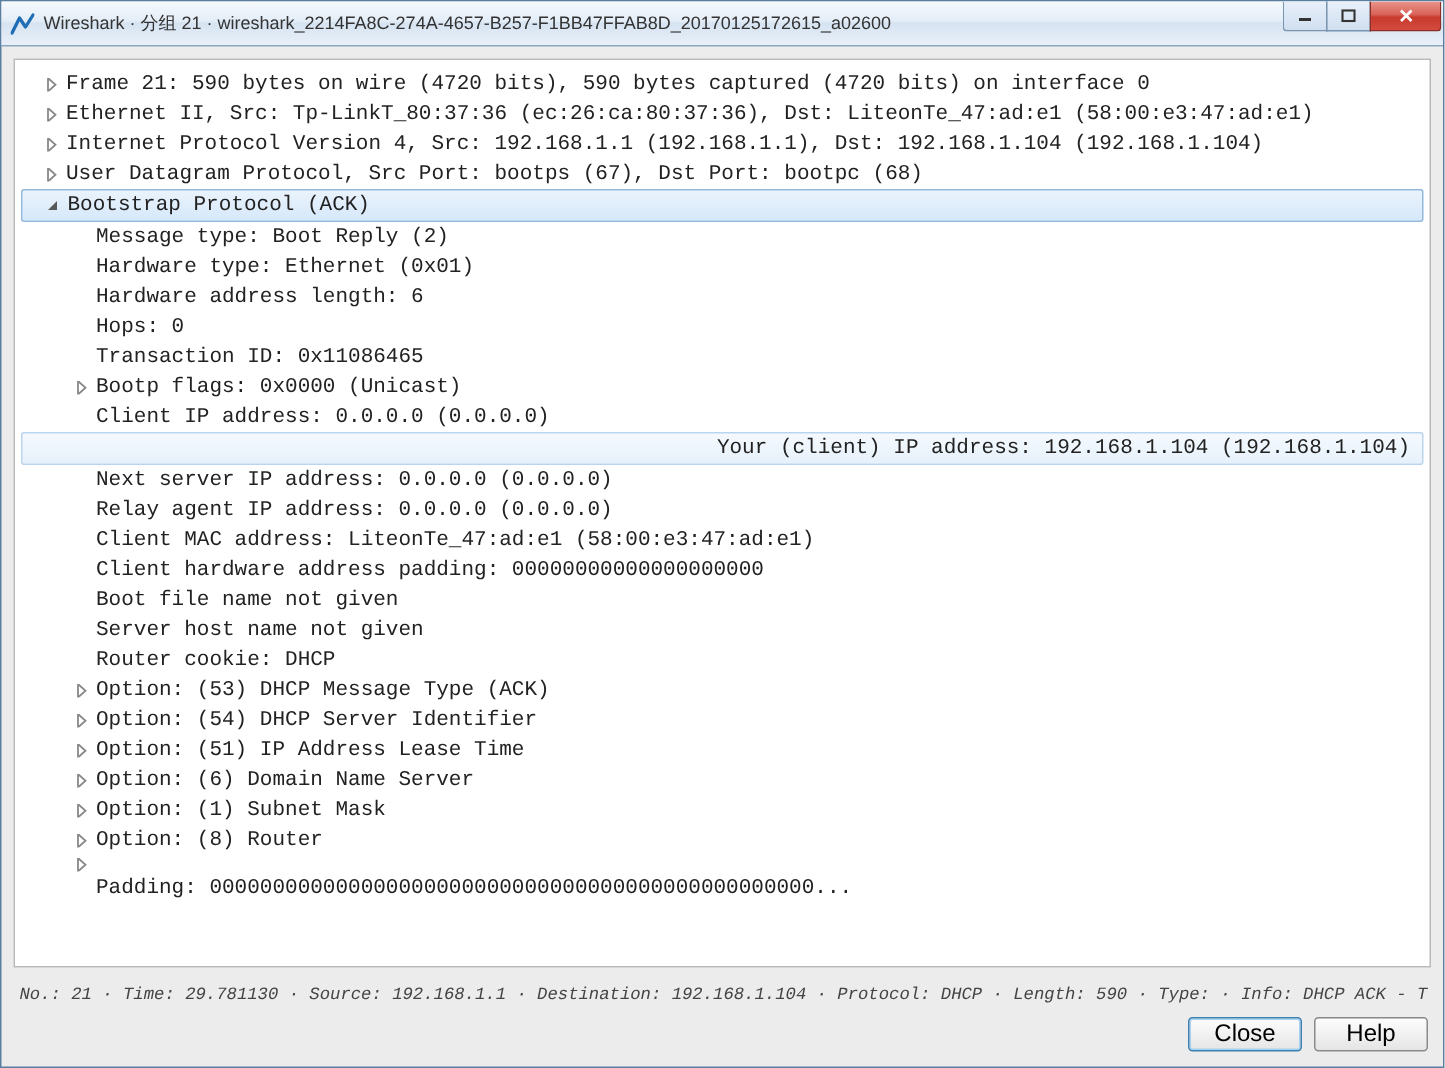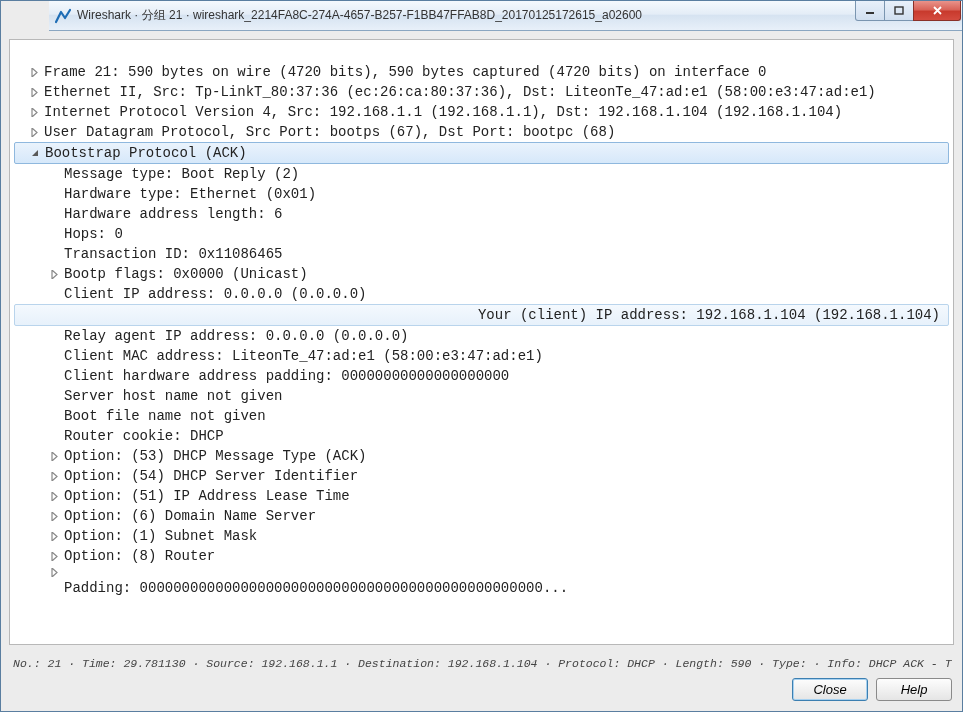--- a/index.html
+++ b/index.html
@@ -21,21 +21,20 @@
     flex-direction: column;
     box-shadow: 0 0 8px rgba(0,0,0,0.3);
   }
   .titlebar {
     height: 30px;
     background: linear-gradient(to bottom, #f5f9fd 0%, #e4edf7 45%, #d6e3f1 50%, #e8f0f9 100%);
     border-bottom: 1px solid #8aa6c1;
     display: flex;
     align-items: center;
     padding-left: 6px;
-    margin-left: 48px;
   }
   .titlebar .app-icon {
     width: 16px; height: 16px; margin-right: 6px;
     display: inline-block;
   }
   .titlebar .title-text {
     flex: 1;
     font-size: 12px;
     color: #333;
     white-space: nowrap;
@@ -68,21 +67,21 @@
     border-color: #8a3028;
     border-bottom-right-radius: 3px;
   }
   .winbtn svg { display: block; }
   .content-frame {
     flex: 1;
     margin: 8px;
     border: 1px solid #b8b8b8;
     background: #fff;
     overflow: auto;
-    padding: 22px 4px;
+    padding: 6px 4px;
   }
   .tree {
     font-family: Consolas, "Courier New", monospace;
     font-size: 14px;
     line-height: 20px;
     color: #222;
     white-space: nowrap;
   }
   .row {
     display: flex;
@@ -129,28 +128,27 @@
     display: flex;
     justify-content: flex-end;
     gap: 8px;
   }
   .btn {
     min-width: 76px;
     height: 23px;
     border: 1px solid #8a8a8a;
     background: linear-gradient(to bottom, #fdfdfd, #e5e5e5);
     border-radius: 3px;
-    font-size: 13px;
+    font-size: 16px;
     display: inline-flex;
     align-items: center;
     justify-content: center;
     text-decoration: underline;
     text-decoration-color: transparent;
     cursor: default;
-    font-style: italic;
   }
   .btn.default {
     border-color: #3c7fb1;
     box-shadow: 0 0 0 1px #a7d1f0 inset;
   }
 </style>
 </head>
 <body>
 
 <div class="window">
@@ -268,41 +266,46 @@
           <span>Client IP address: 0.0.0.0 (0.0.0.0)</span>
         </div>
         <div class="row selected-sub">
           <span class="indent" style="width: 34px;"></span>
           <span class="toggle none"></span>
           <span>Your (client) IP address: 192.168.1.104 (192.168.1.104)</span>
         </div>
         <div class="row">
           <span class="indent" style="width: 34px;"></span>
           <span class="toggle none"></span>
+          <span>Next server IP address: 0.0.0.0 (0.0.0.0)</span>
+        </div>
+        <div class="row">
+          <span class="indent" style="width: 34px;"></span>
+          <span class="toggle none"></span>
           <span>Relay agent IP address: 0.0.0.0 (0.0.0.0)</span>
         </div>
         <div class="row">
           <span class="indent" style="width: 34px;"></span>
           <span class="toggle none"></span>
           <span>Client MAC address: LiteonTe_47:ad:e1 (58:00:e3:47:ad:e1)</span>
         </div>
         <div class="row">
           <span class="indent" style="width: 34px;"></span>
           <span class="toggle none"></span>
           <span>Client hardware address padding: 00000000000000000000</span>
         </div>
         <div class="row">
           <span class="indent" style="width: 34px;"></span>
           <span class="toggle none"></span>
+          <span>Boot file name not given</span>
+        </div>
+        <div class="row">
+          <span class="indent" style="width: 34px;"></span>
+          <span class="toggle none"></span>
           <span>Server host name not given</span>
-        </div>
-        <div class="row">
-          <span class="indent" style="width: 34px;"></span>
-          <span class="toggle none"></span>
-          <span>Boot file name not given</span>
         </div>
         <div class="row">
           <span class="indent" style="width: 34px;"></span>
           <span class="toggle none"></span>
           <span>Router cookie: DHCP</span>
         </div>
         <div class="row">
           <span class="indent" style="width: 34px;"></span>
           <span class="toggle">
             <svg width="9" height="9">

